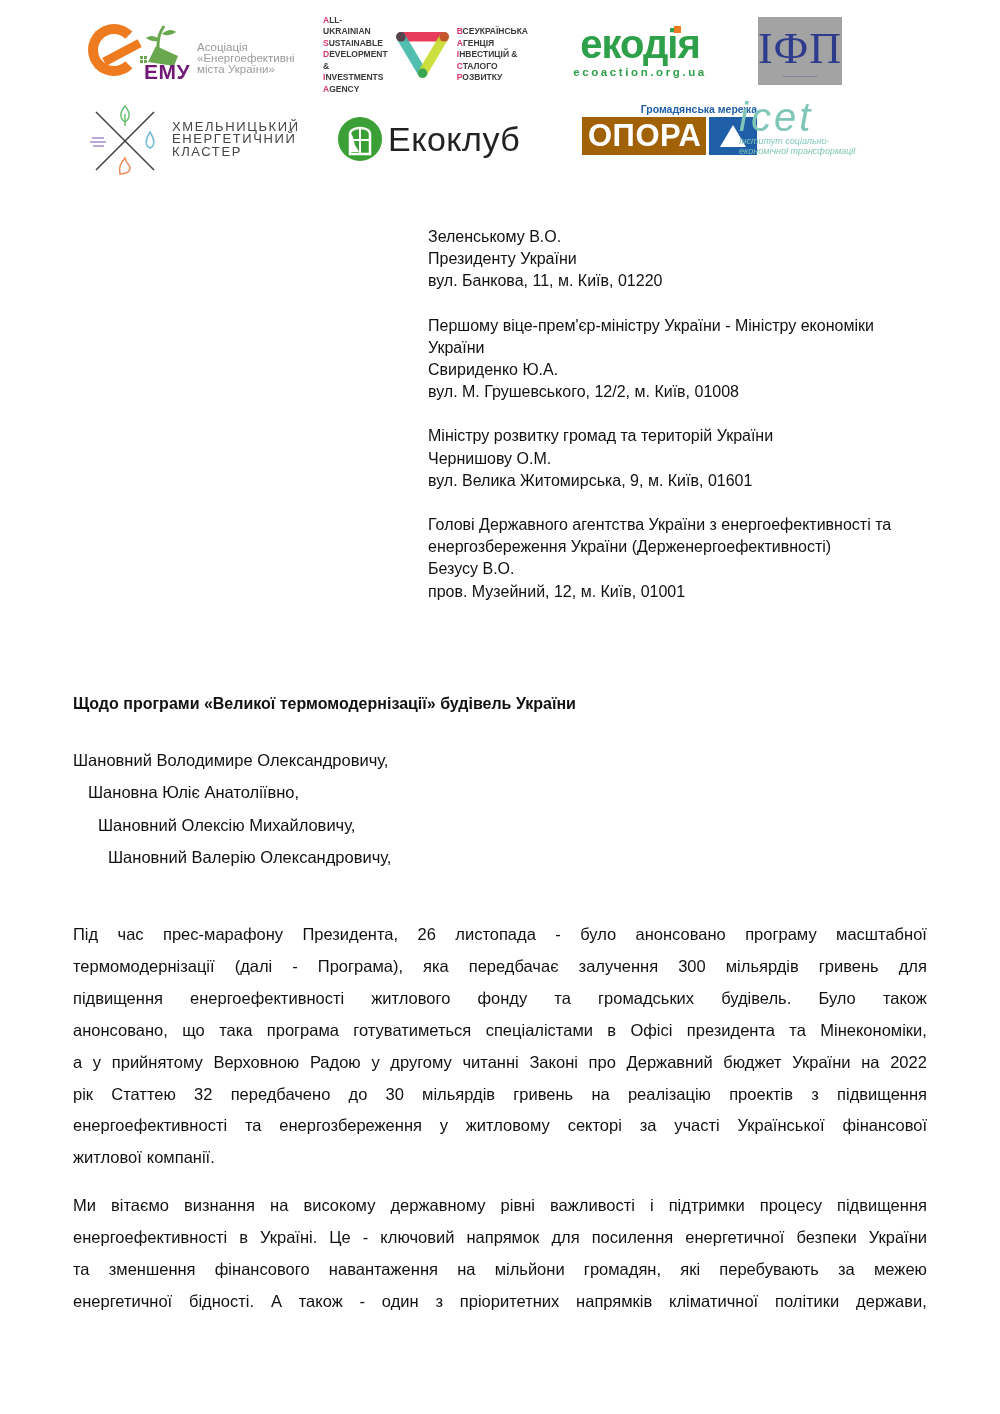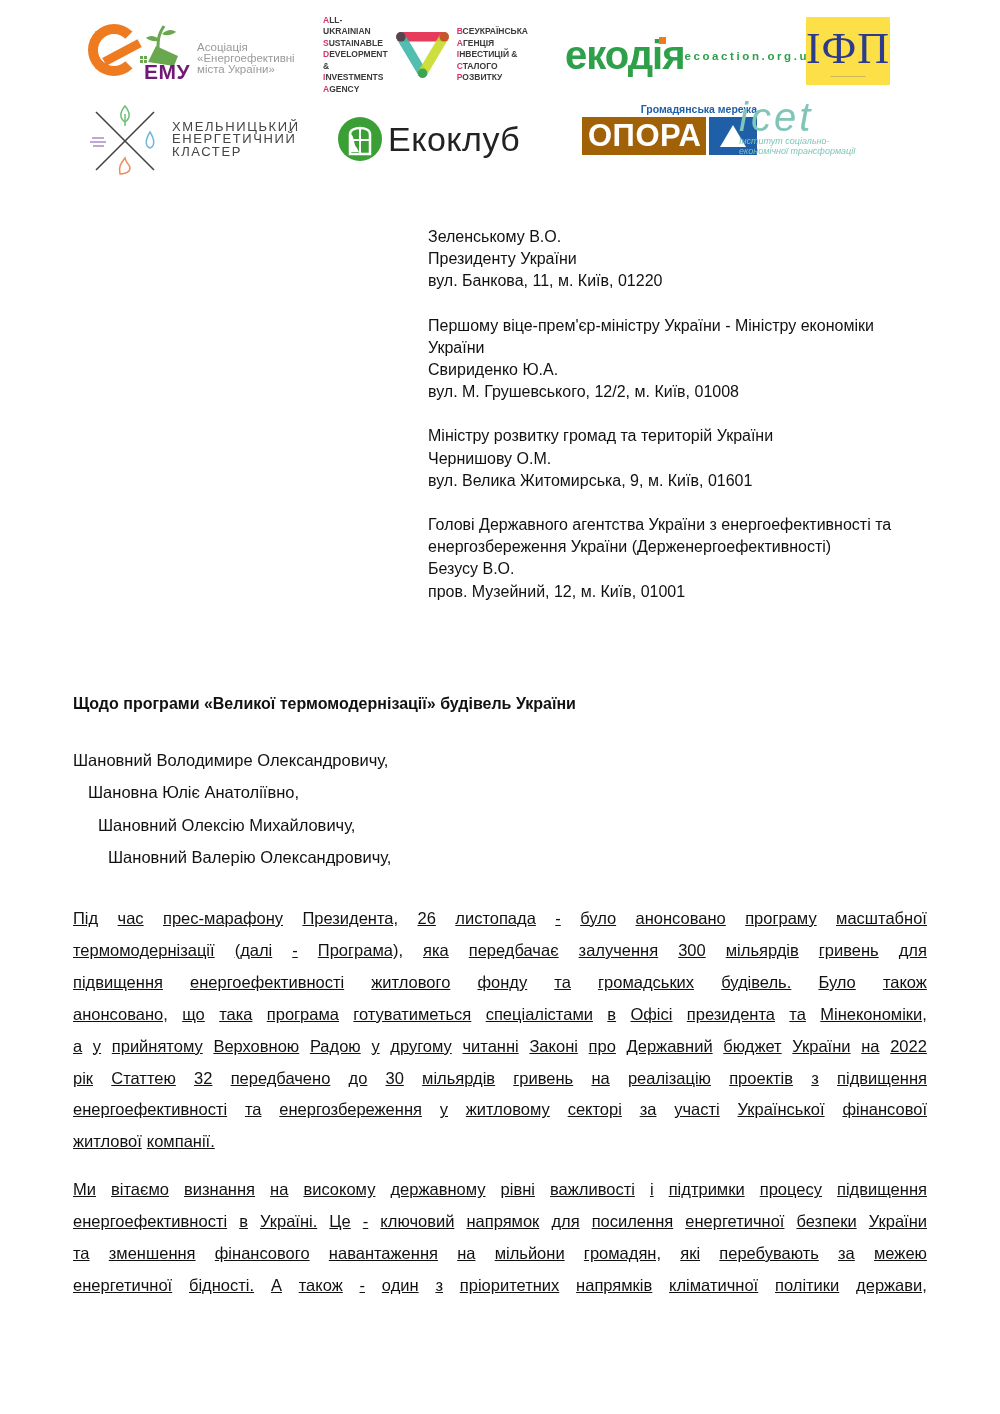--- a/index.html
+++ b/index.html
@@ -25,27 +25,27 @@
     }
     #logo-emu .emu-caption { font-size: 11.5px; line-height: 11px; color: #9a9a9a; margin-left: 4px; margin-top: 10px; }
 
     
     #logo-agency { left: 323px; top: 24px; width: 205px; height: 62px; font-size: 8.5px; font-weight: bold; line-height: 11.5px; color: #3a3a3a; }
     #logo-agency .agency-en, #logo-agency .agency-ua { display: flex; flex-direction: column; }
     #logo-agency .first { color: #d6336c; }
     #logo-agency svg { margin: 0 6px; }
 
     
-    #logo-ekodiya { left: 565px; top: 24px; width: 150px; height: 62px; flex-direction: row; align-items: center; }
+    #logo-ekodiya { left: 565px; top: 24px; width: 150px; height: 62px; flex-direction: column; align-items: center; }
     #logo-ekodiya .eko-word { font-size: 40px; font-weight: bold; color: #2ea04a; letter-spacing: -1px; line-height: 40px; position: relative; }
     #logo-ekodiya .eko-dot { position: absolute; left: 94px; top: 2px; width: 7px; height: 7px; background: #ef7b21; }
     #logo-ekodiya .eko-url { font-size: 11.5px; font-weight: bold; color: #2ea04a; letter-spacing: 2.6px; margin-top: 2px; }
 
     
-    #logo-ifp { left: 806px; top: 17px; width: 84px; height: 68px; background: #fde047; flex-direction: column; justify-content: center; }
+    #logo-ifp { left: 758px; top: 17px; width: 84px; height: 68px; background: #a3a3a3; flex-direction: column; justify-content: center; }
     #logo-ifp .ifp-letters { font-family: "Liberation Serif", serif; font-size: 44px; color: #2c3b8c; letter-spacing: 1px; line-height: 50px; }
     #logo-ifp .ifp-sub { font-size: 3.5px; color: #2c3b8c; }
 
     
     #logo-cluster { left: 90px; top: 102px; width: 215px; height: 75px; }
     #logo-cluster .cluster-text { font-size: 13px; line-height: 12.5px; letter-spacing: 1.6px; color: #444; margin-left: 12px; }
 
     
     #logo-ekoklub { left: 337px; top: 114px; width: 190px; height: 50px; }
     #logo-ekoklub .klub-word { font-size: 34px; color: #222; margin-left: 5px; letter-spacing: 0.5px; }
@@ -73,21 +73,21 @@
 
     
     .greetings { position: absolute; left: 73px; top: 744px; font-size: 16.5px; line-height: 32.3px; }
     .greet { display: block; white-space: nowrap; }
     .greet-1 { margin-left: 15px; }
     .greet-2 { margin-left: 25px; }
     .greet-3 { margin-left: 35px; }
 
     
     .body { position: absolute; left: 73px; top: 903px; width: 854px; font-size: 16.5px; line-height: 31.9px; }
-    .para { text-align: justify; margin: 0 0 16px 0; text-decoration: underline; }
+    .para { text-align: justify; margin: 16px 0 16px 0; }
     .para-line { display: block; text-align: justify; text-align-last: justify; white-space: nowrap; }
     .para-line.last { text-align-last: left; }
   </style>
 </head>
 <body>
 
 <div class="logo" id="logo-emu">
   <div class="emu-mark">
     <div class="emu-e"></div>
     <svg class="emu-leaf" width="50" height="45" viewBox="0 0 50 45">

